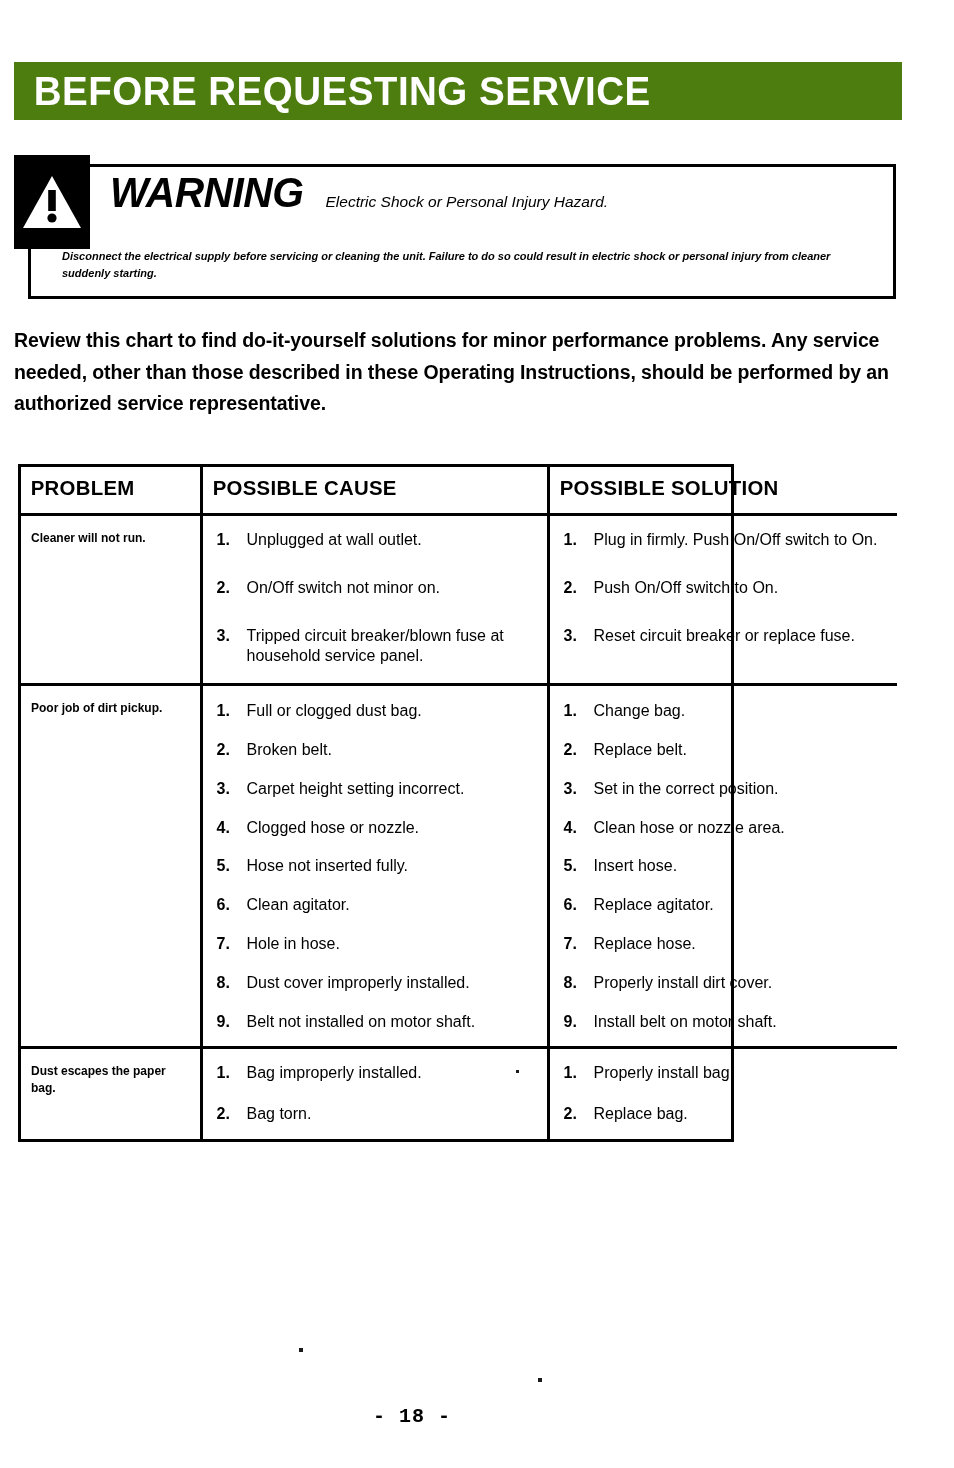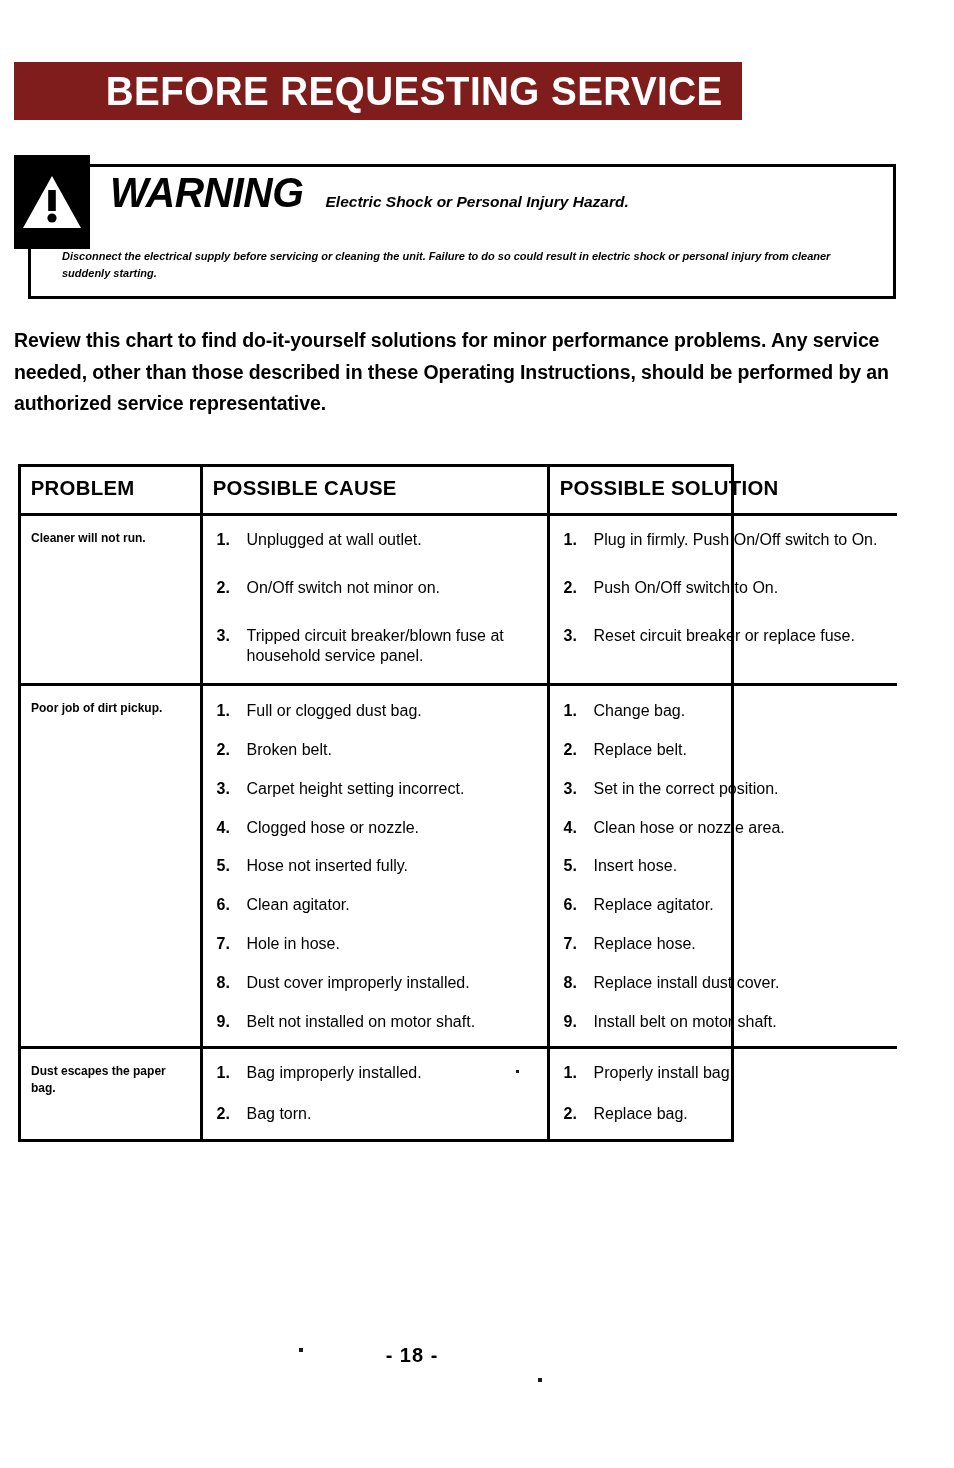--- a/index.html
+++ b/index.html
@@ -23,26 +23,26 @@
     width: 954px;
     height: 1468px;
     background: #ffffff;
   }
 
   
   .title-bar {
     position: absolute;
     left: 14px;
     top: 62px;
-    width: 728px;
+    width: 888px;
     height: 58px;
-    background: #7f1d1d;
+    background: #4d7c0f;
     display: flex;
     align-items: center;
-    justify-content: flex-end;
+    justify-content: flex-start;
   }
   .title-text {
     color: #ffffff;
     font-size: 41px;
     font-weight: bold;
     letter-spacing: 0.5px;
     line-height: 1;
     transform: scaleX(0.94);
     transform-origin: center;
     white-space: nowrap;
@@ -91,21 +91,21 @@
   .warning-word {
     font-size: 42px;
     font-weight: bold;
     font-style: italic;
     letter-spacing: -0.5px;
     transform: scaleX(0.97);
     transform-origin: left center;
   }
   .warning-sub {
     font-size: 15.5px;
-    font-weight: bold;
+    font-weight: normal;
     font-style: italic;
     margin-left: 16px;
     margin-top: 12px;
   }
   .warning-body {
     position: absolute;
     left: 48px;
     top: 93px;
     width: 810px;
     font-size: 11px;
@@ -215,26 +215,27 @@
   
   .speck {
     position: absolute;
     background: #1a1a1a;
   }
 
   
   .footer {
     position: absolute;
     left: 0;
-    top: 1344px;
+    top: 1405px;
     width: 824px;
     text-align: center;
     font-size: 20px;
     font-weight: bold;
     letter-spacing: 1px;
+    font-family: Liberation Mono, monospace;
   }
 </style>
 </head>
 <body>
 
 <div class="page">
 
   <div class="title-bar">
     <div class="title-text">BEFORE REQUESTING SERVICE</div>
   </div>
@@ -328,21 +329,21 @@
           <td>
             <div class="list-cell">
               <ol class="list gap-md">
                 <li><span class="num">1.</span><span>Change bag.</span></li>
                 <li><span class="num">2.</span><span>Replace belt.</span></li>
                 <li><span class="num">3.</span><span>Set in the correct position.</span></li>
                 <li><span class="num">4.</span><span>Clean hose or nozzle area.</span></li>
                 <li><span class="num">5.</span><span>Insert hose.</span></li>
                 <li><span class="num">6.</span><span>Replace agitator.</span></li>
                 <li><span class="num">7.</span><span>Replace hose.</span></li>
-                <li><span class="num">8.</span><span>Replace install dust cover.</span></li>
+                <li><span class="num">8.</span><span>Properly install dirt cover.</span></li>
                 <li><span class="num">9.</span><span>Install belt on motor shaft.</span></li>
               </ol>
             </div>
           </td>
         </tr>
 
         <tr class="body-row row-dust">
           <td class="sep">
             <div class="problem-cell">Dust escapes the paper bag.</div>
           </td>

